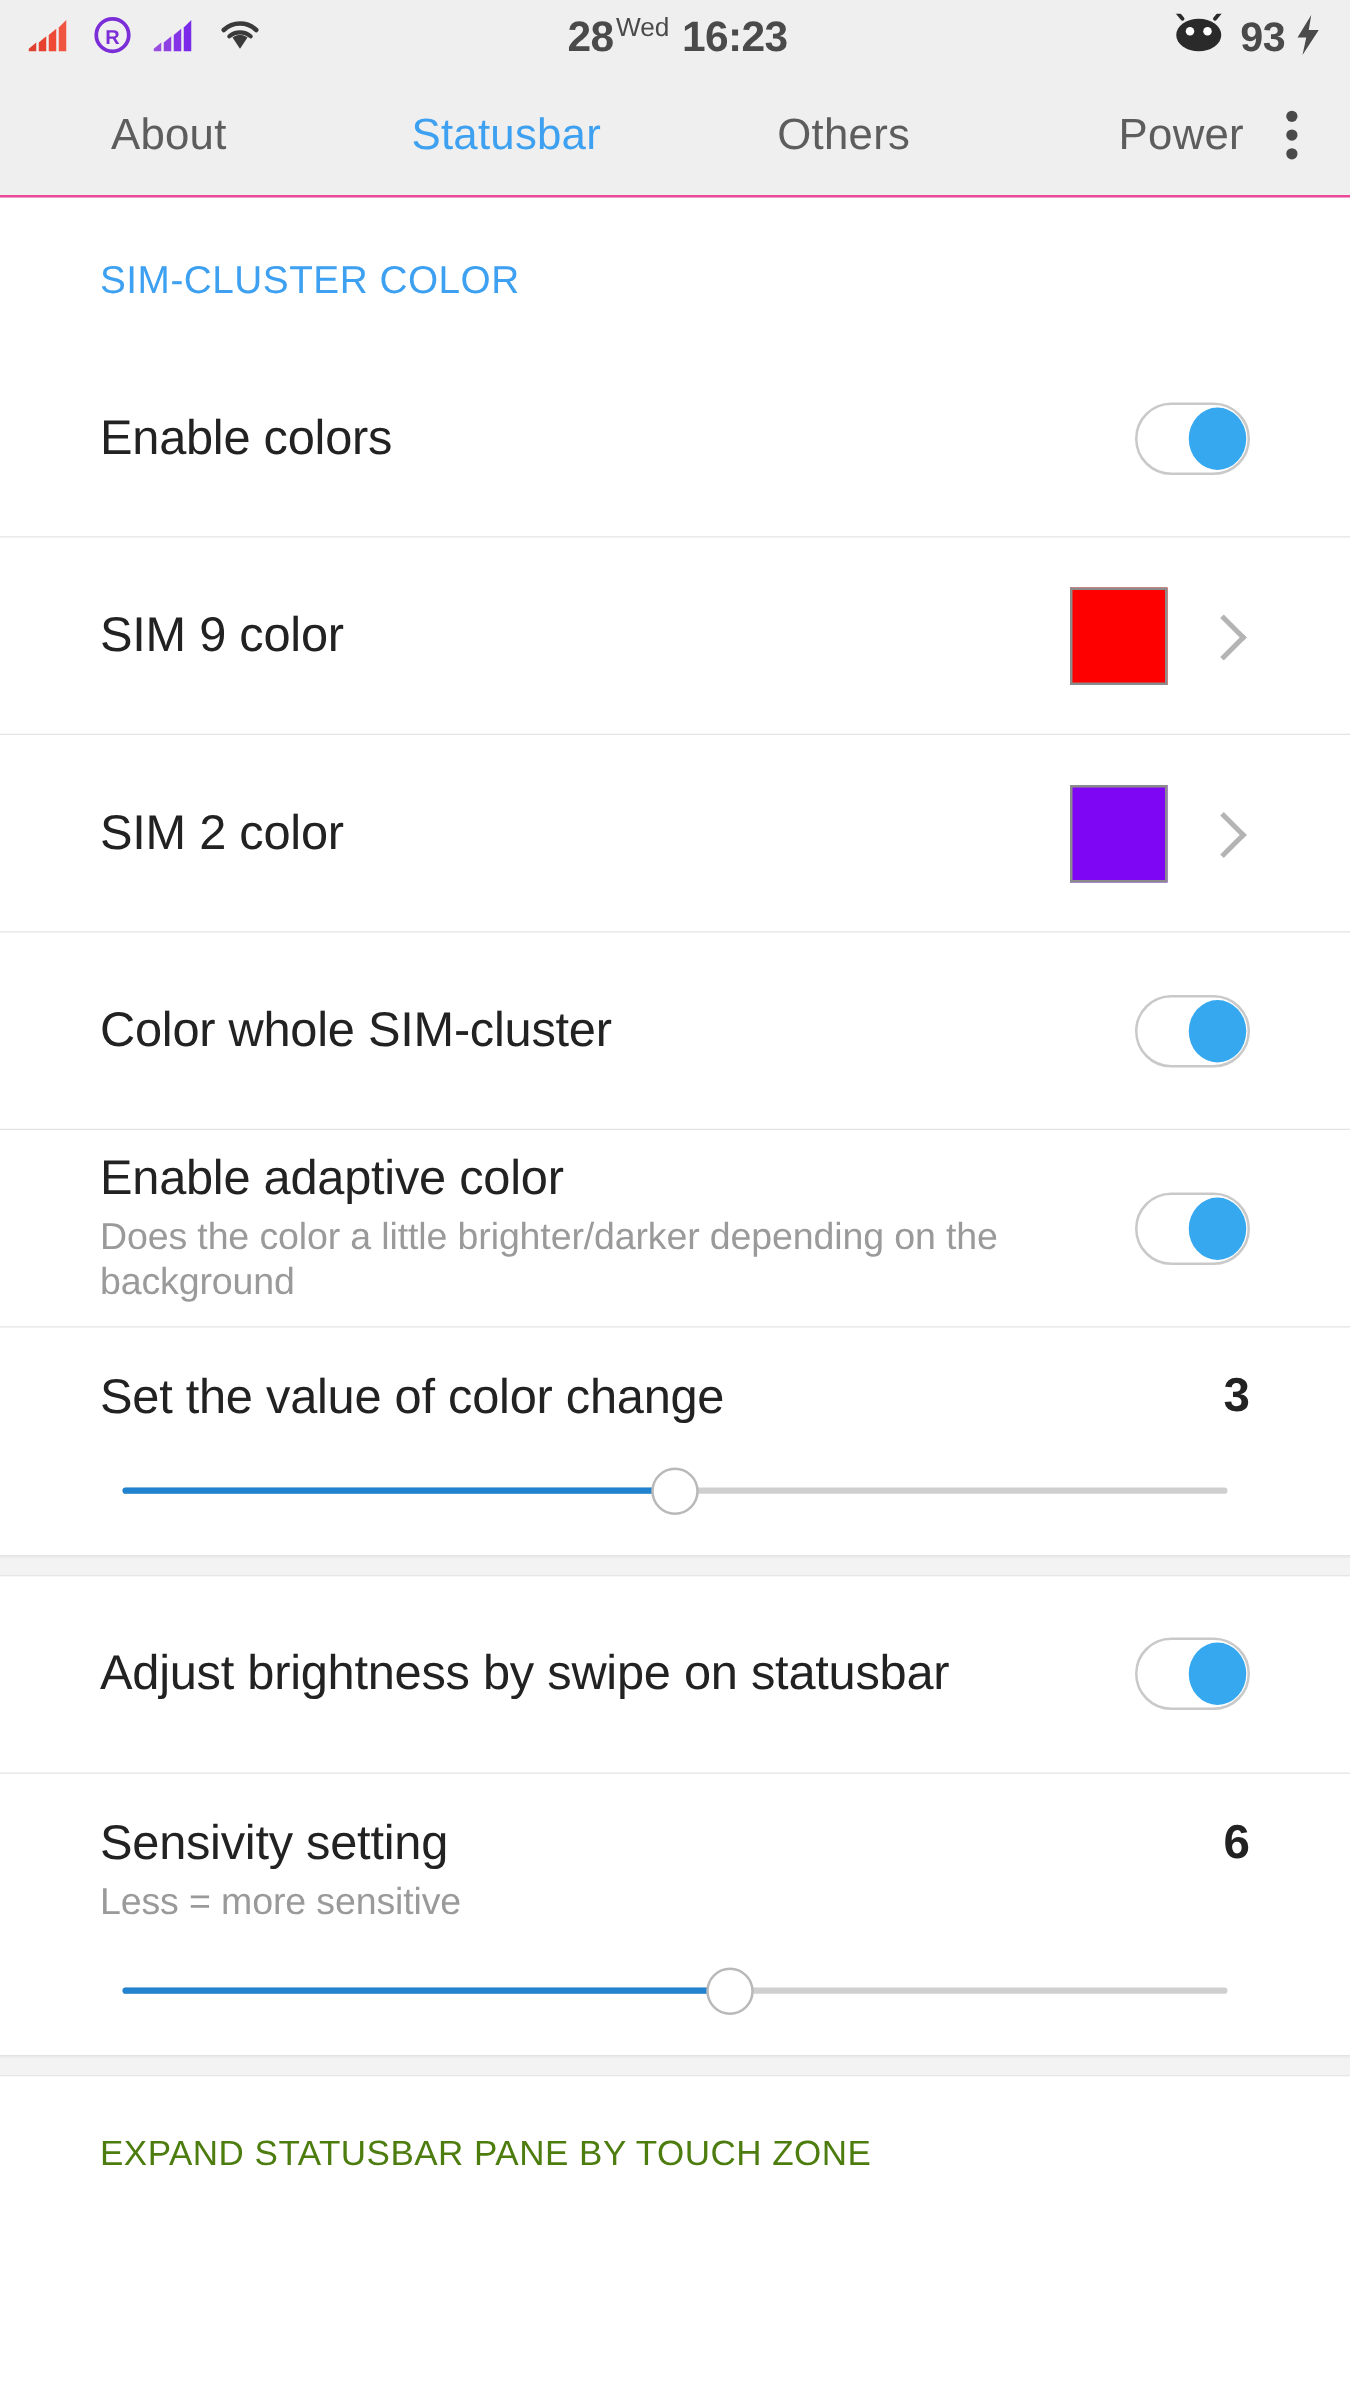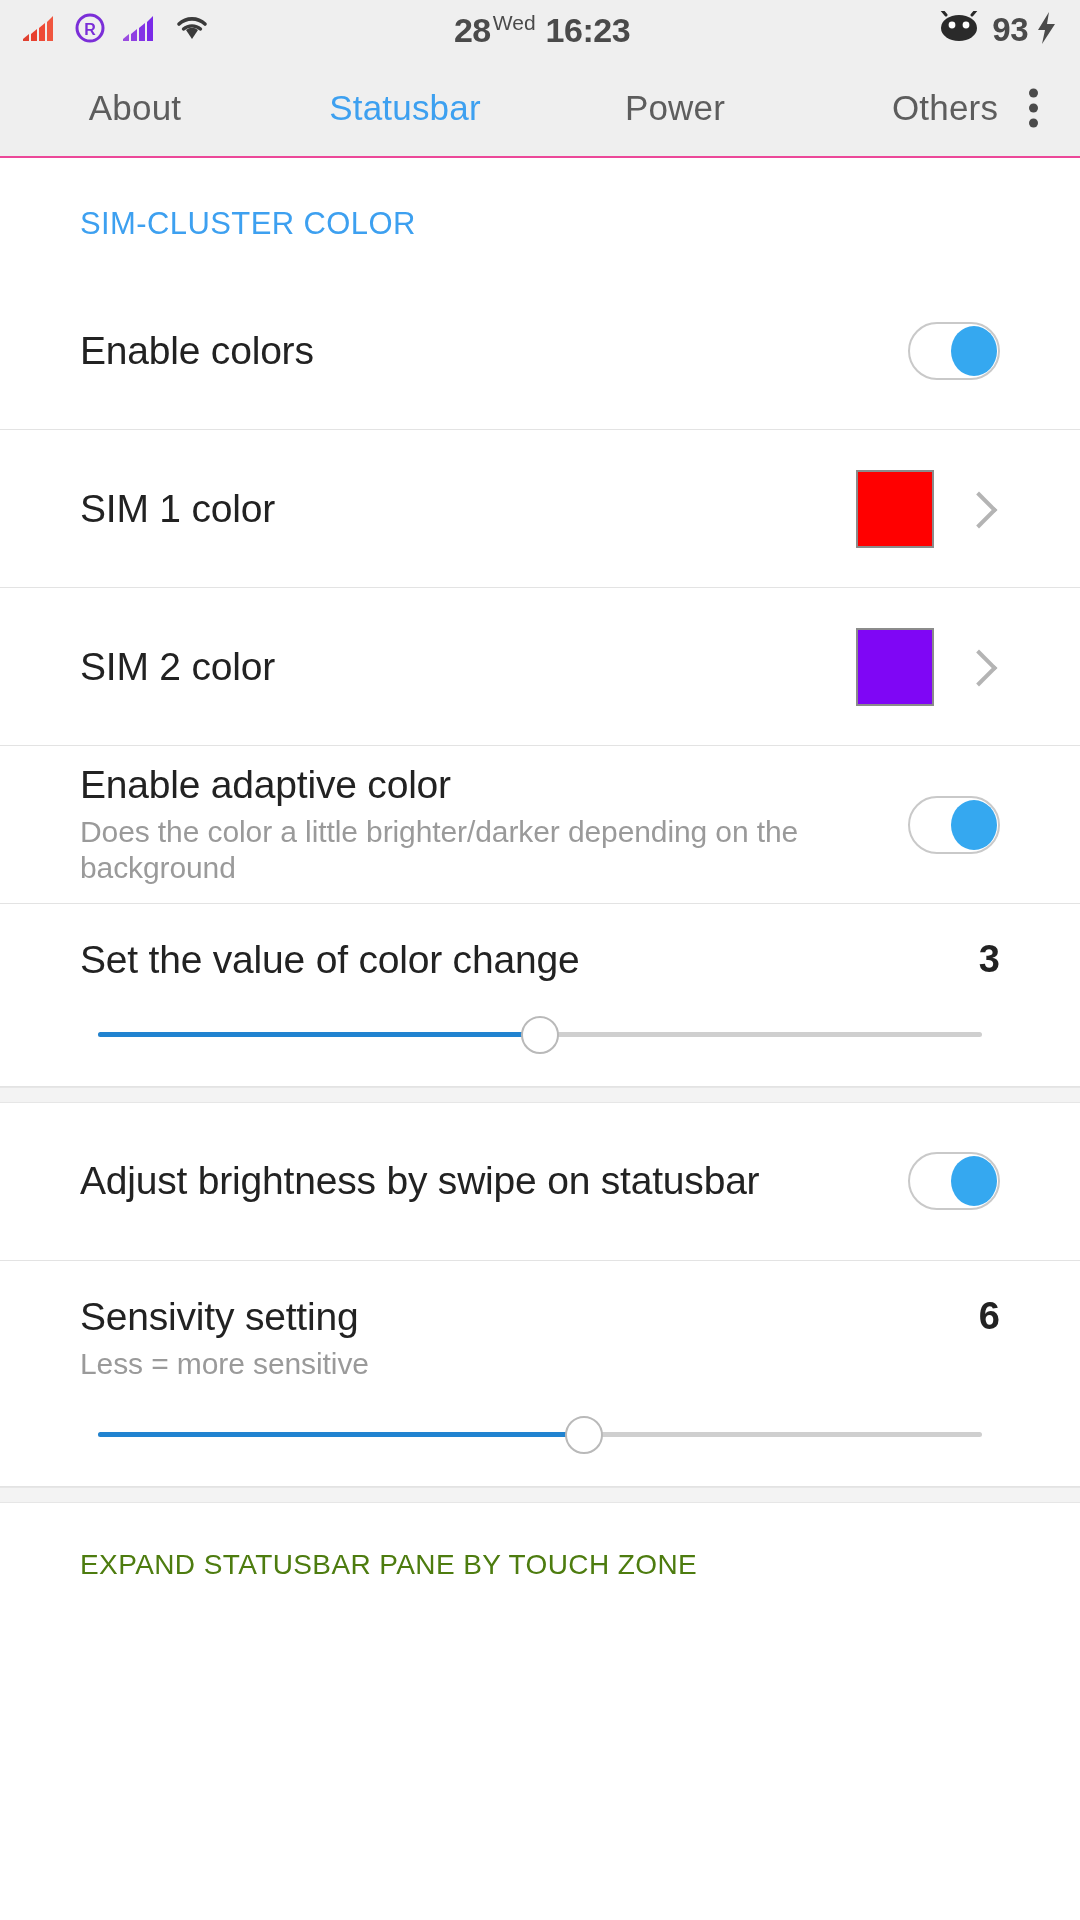--- a/index.html
+++ b/index.html
@@ -247,22 +247,22 @@
       <svg width="22" height="34" viewBox="0 0 22 34">
         <polygon points="13,1 2,19 9,19 6,33 19,13 11,13" fill="#4a4a4a"></polygon>
       </svg>
     </span>
   </div>
 </div>
 
 <div class="tabbar">
   <div class="tab">About</div>
   <div class="tab active">Statusbar</div>
+  <div class="tab">Others</div>
   <div class="tab">Power</div>
-  <div class="tab">Others</div>
   <div class="overflow-dots">
     <i></i>
       <i></i>
       <i></i>
   </div>
 </div>
 
 <div class="content">
 
   <div class="section-header">SIM-CLUSTER COLOR</div>
@@ -271,34 +271,42 @@
     <div class="labels">
       <div class="title">Enable colors</div>
     </div>
     <div class="toggle">
       <div class="knob"></div>
     </div>
   </div>
 
   <div class="row">
     <div class="labels">
-      <div class="title">SIM 1 color</div>
+      <div class="title">SIM 9 color</div>
     </div>
     <div class="swatch" id="sw1" style="background: rgb(255, 0, 0);"></div>
     <div class="chevron"></div>
   </div>
 
   <div class="row">
     <div class="labels">
       <div class="title">SIM 2 color</div>
     </div>
     <div class="swatch" id="sw2" style="background: rgb(127, 6, 245);"></div>
     <div class="chevron"></div>
   </div>
 
+  <div class="row">
+    <div class="labels">
+      <div class="title">Color whole SIM-cluster</div>
+    </div>
+    <div class="toggle">
+      <div class="knob"></div>
+    </div>
+  </div>
 
   <div class="row">
     <div class="labels">
       <div class="title">Enable adaptive color</div>
       <div class="subtitle">Does the color a little brighter/darker depending on the background</div>
     </div>
     <div class="toggle">
       <div class="knob"></div>
     </div>
   </div>

